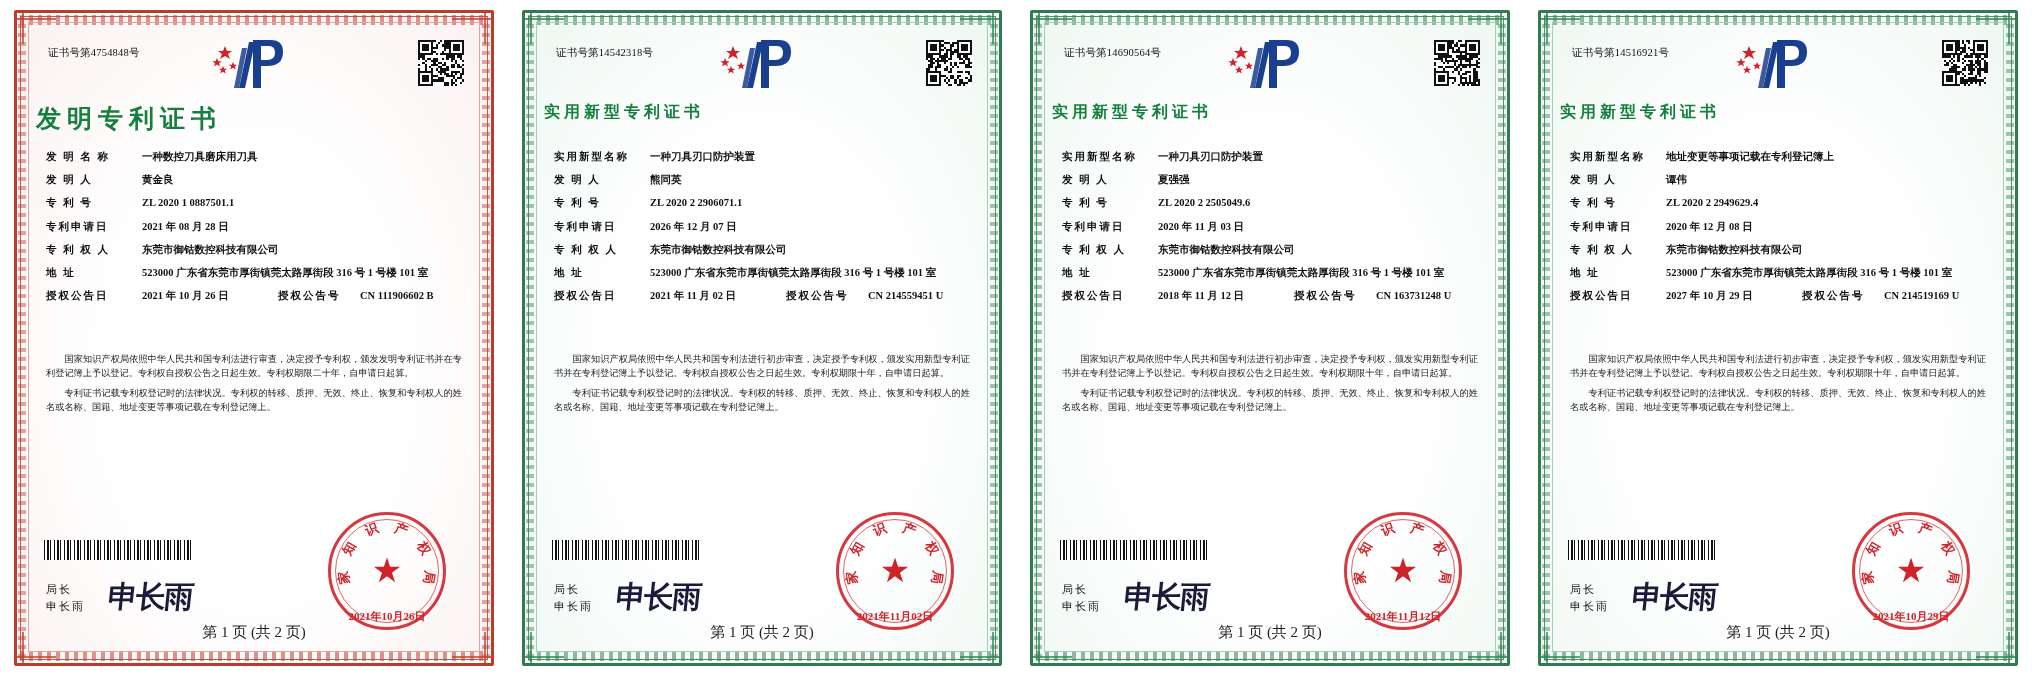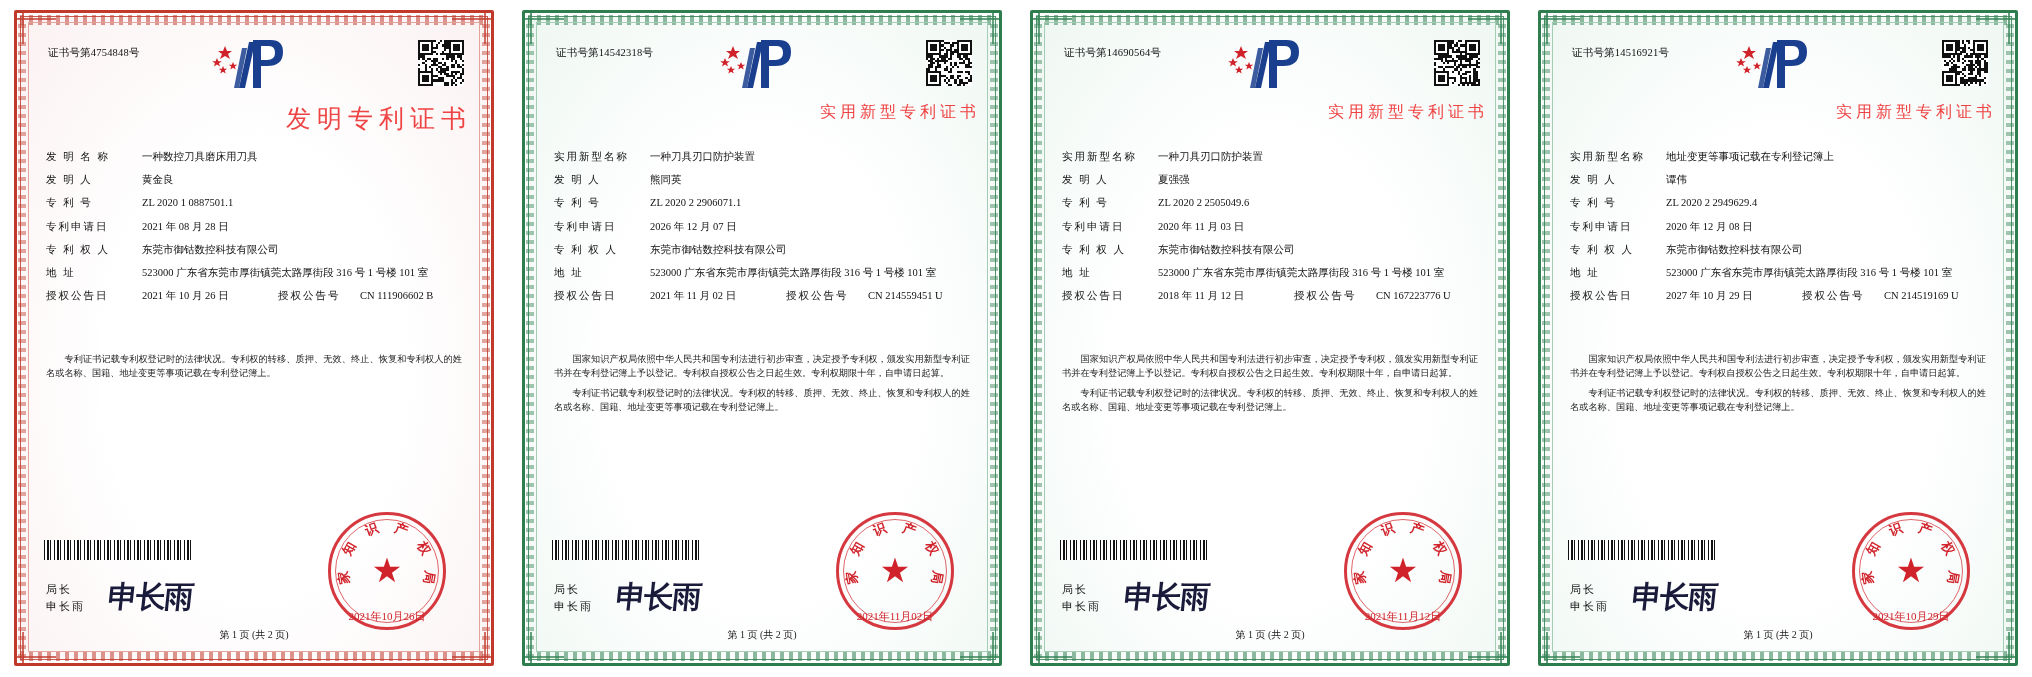--- a/index.html
+++ b/index.html
@@ -121,44 +121,45 @@
     position: absolute;
     right: 8px; top: 10px;
     width: 46px; height: 46px;
     background: #fff;
   }
 
   .title {
     position: absolute;
     left: 0; right: 0;
     top: 72px;
-    text-align: right;
+    text-align: left;
     font-size: 25px;
-    font-weight: normal;
+    font-weight: bold;
     letter-spacing: 6px;
-    color: #ef4444;
+    color: #15803d;
     font-family: "DejaVu Serif", serif;
   }
   .title.small {
     font-size: 16px;
     letter-spacing: 4px;
   }
 
   .fields {
     position: absolute;
     left: 10px; right: 10px;
     top: 120px;
     font-size: 10.5px;
     color: #111;
     line-height: 1.35;
   }
   .row {
     display: flex;
     align-items: flex-end;
     margin-bottom: 9px;
+    font-weight: bold;
   }
   .lbl {
     width: 96px;
     flex: none;
     letter-spacing: 2px;
     white-space: nowrap;
   }
   .val {
     flex: 1;
     word-break: break-all;
@@ -244,40 +245,40 @@
     font-size: 34px;
     line-height: 1;
   }
   .seal .date {
     position: absolute;
     left: -10px; right: -10px;
     bottom: 6px;
     text-align: center;
     color: #d0222a;
     font-size: 11px;
-    font-weight: normal;
+    font-weight: bold;
     white-space: nowrap;
   }
   .seal .arc-char {
     position: absolute;
     color: #d0222a;
     font-size: 13px;
     font-weight: bold;
     transform-origin: 50% 52px;
     left: 50%;
     top: 6px;
     margin-left: -7px;
   }
 
   .page-foot {
     position: absolute;
     left: 0; right: 0;
     bottom: 2px;
     text-align: center;
-    font-size: 10px;
+    font-size: 15px;
     color: #222;
     font-family: Liberation Serif, serif;
   }
 
   
   .tint {
     position: absolute;
     inset: 12px;
     background: radial-gradient(ellipse at 50% 55%, rgba(255,255,255,0) 45%, var(--tint) 100%);
     pointer-events: none;
@@ -491,20 +492,21 @@
             <div class="val">2021 年 10 月 26 日</div>
           </div>
           <div class="seg2">
             <div class="lbl">授权公告号</div>
             <div class="val">CN 111906602 B</div>
           </div>
         </div>
       </div>
 
       <div class="legal">
+        <p>国家知识产权局依照中华人民共和国专利法进行审查，决定授予专利权，颁发发明专利证书并在专利登记簿上予以登记。专利权自授权公告之日起生效。专利权期限二十年，自申请日起算。</p>
         <p>专利证书记载专利权登记时的法律状况。专利权的转移、质押、无效、终止、恢复和专利权人的姓名或名称、国籍、地址变更等事项记载在专利登记簿上。</p>
       </div>
 
       <div class="barcode"></div>
 
       <div class="sign-block">
         <div class="lab">局长</div>
         <div class="lab">申长雨</div>
       </div>
       <div class="signature">申长雨</div>
@@ -985,21 +987,21 @@
           <div class="lbl">地        址</div>
           <div class="val">523000  广东省东莞市厚街镇莞太路厚街段 316 号 1 号楼 101 室</div>
         </div>
         <div class="row two">
           <div class="seg1">
             <div class="lbl">授权公告日</div>
             <div class="val">2018 年 11 月 12 日</div>
           </div>
           <div class="seg2">
             <div class="lbl">授权公告号</div>
-            <div class="val">CN 167223776 U</div>
+            <div class="val">CN 163731248 U</div>
           </div>
         </div>
       </div>
 
       <div class="legal">
         <p>国家知识产权局依照中华人民共和国专利法进行初步审查，决定授予专利权，颁发实用新型专利证书并在专利登记簿上予以登记。专利权自授权公告之日起生效。专利权期限十年，自申请日起算。</p>
         <p>专利证书记载专利权登记时的法律状况。专利权的转移、质押、无效、终止、恢复和专利权人的姓名或名称、国籍、地址变更等事项记载在专利登记簿上。</p>
       </div>
 
       <div class="barcode"></div>

